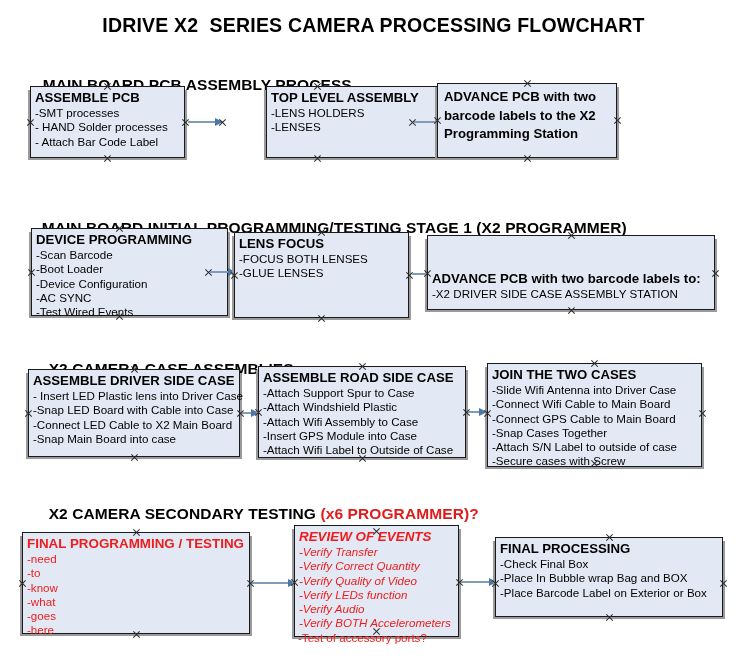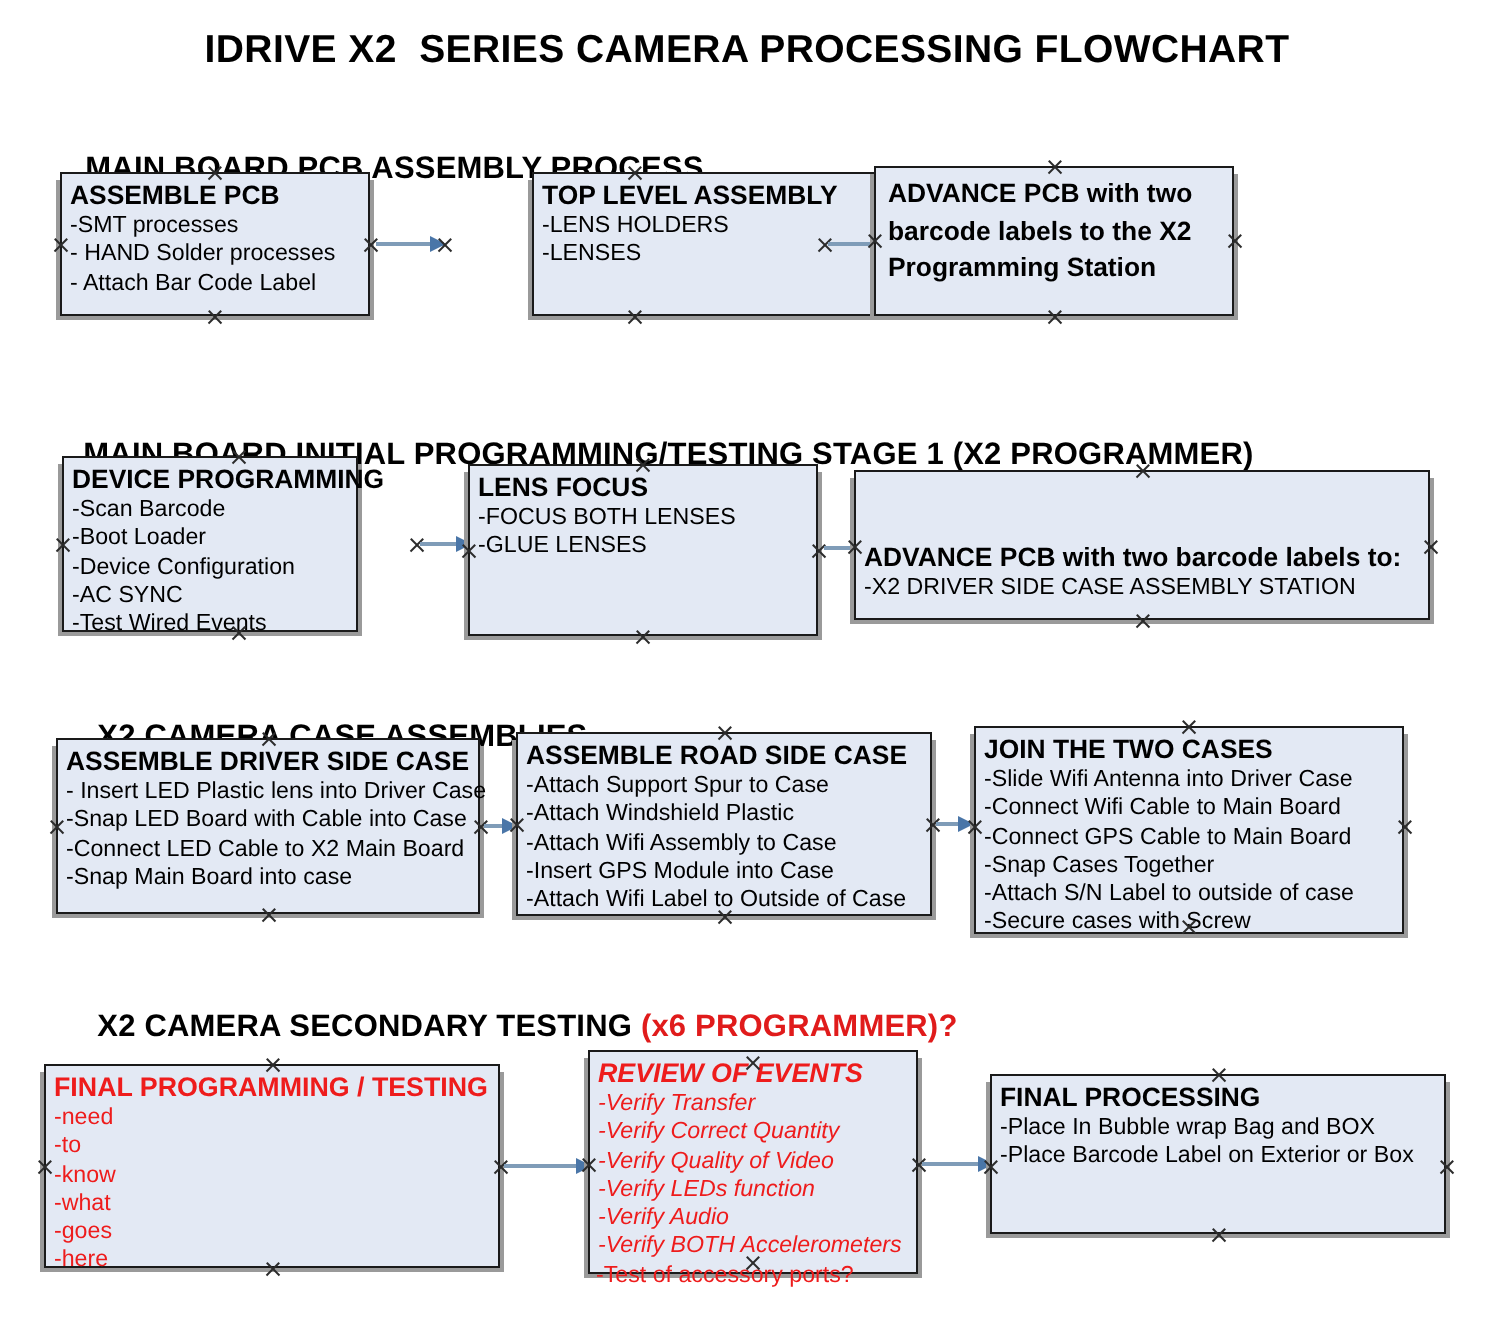--- a/index.html
+++ b/index.html
@@ -148,21 +148,21 @@
   </div>
   <div class="handle" style="left:527px;top:83px;"></div>
   <div class="handle" style="left:527px;top:158px;"></div>
   <div class="handle" style="left:437px;top:120px;"></div>
   <div class="handle" style="left:617px;top:120px;"></div>
 
   <div class="section-heading" style="left:24px;top:201px;">
     <span>MAIN BOARD INITIAL PROGRAMMING/TESTING STAGE 1 (X2 PROGRAMMER)</span>
   </div>
 
-  <div class="box shadowed" style="left:31px;top:228px;width:148px;height:88px;text-decoration:underline;">
+  <div class="box shadowed" style="left:31px;top:228px;width:197px;height:88px;text-decoration:underline;">
     <div class="box-inner" style="top:3px;">
       <div class="box-title">DEVICE PROGRAMMING</div>
       <div class="box-line">-Scan Barcode</div>
       <div class="box-line">-Boot Loader</div>
       <div class="box-line">-Device Configuration</div>
       <div class="box-line">-AC SYNC</div>
       <div class="box-line">-Test Wired Events</div>
     </div>
   </div>
   <div class="handle" style="left:119px;top:228px;"></div>
@@ -287,20 +287,21 @@
   <div class="handle" style="left:376px;top:531px;"></div>
   <div class="handle" style="left:376px;top:631px;"></div>
   <div class="handle" style="left:294px;top:582px;"></div>
   <div class="handle" style="left:459px;top:582px;"></div>
 
   <div class="conn" style="left:461px;top:581px;width:35px;"></div>
 
   <div class="box shadowed" style="left:495px;top:537px;width:228px;height:80px;">
     <div class="box-inner" style="top:3px;">
       <div class="box-title">FINAL PROCESSING</div>
+      <div class="box-line"> -Check Final Box</div>
       <div class="box-line">-Place In Bubble wrap Bag and BOX</div>
       <div class="box-line">-Place Barcode Label on Exterior or Box</div>
     </div>
   </div>
   <div class="handle" style="left:609px;top:537px;"></div>
   <div class="handle" style="left:609px;top:617px;"></div>
   <div class="handle" style="left:495px;top:583px;"></div>
   <div class="handle" style="left:723px;top:583px;"></div>
 
 </div>

